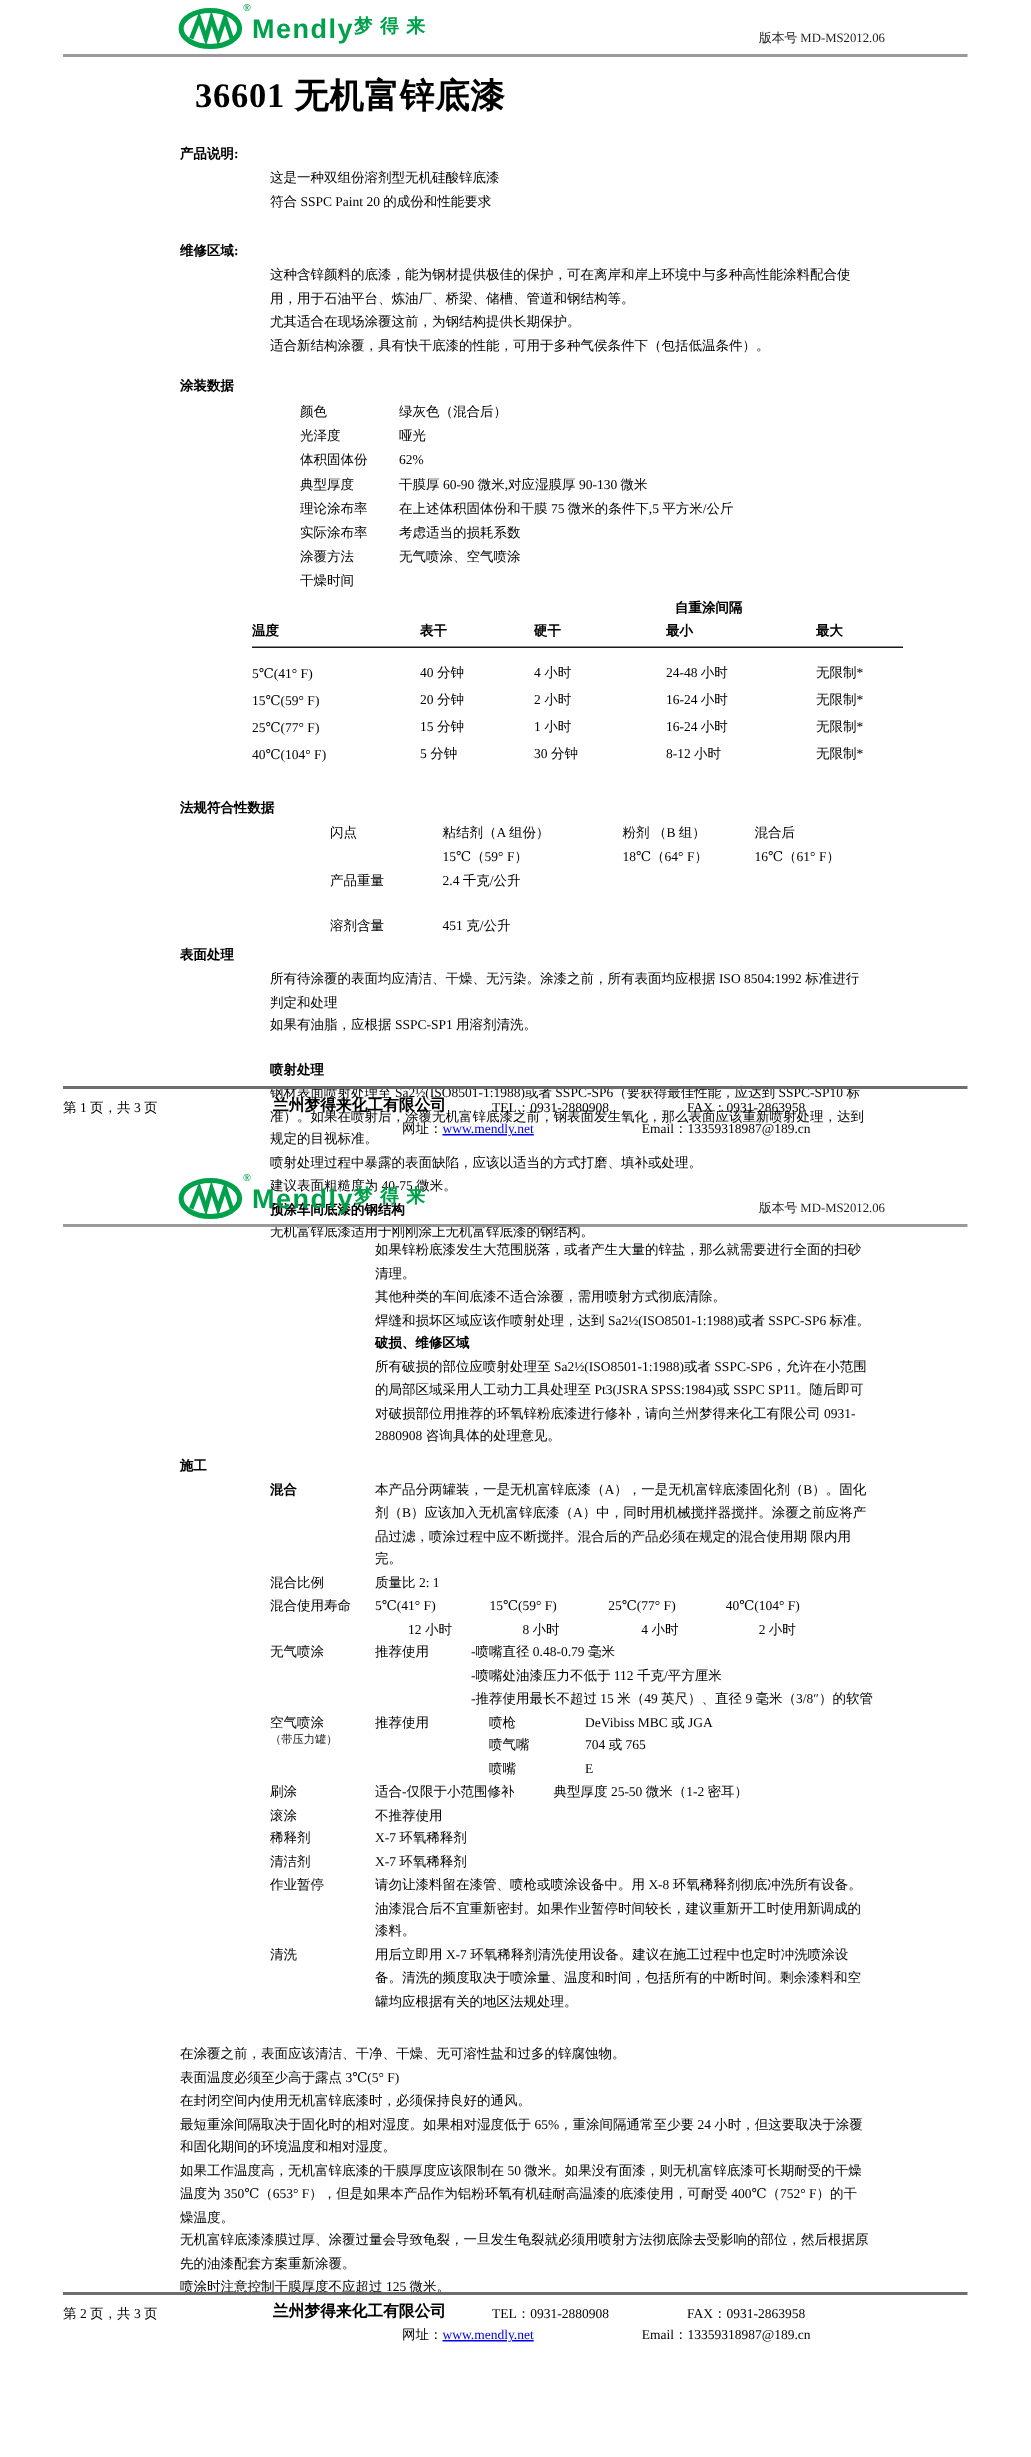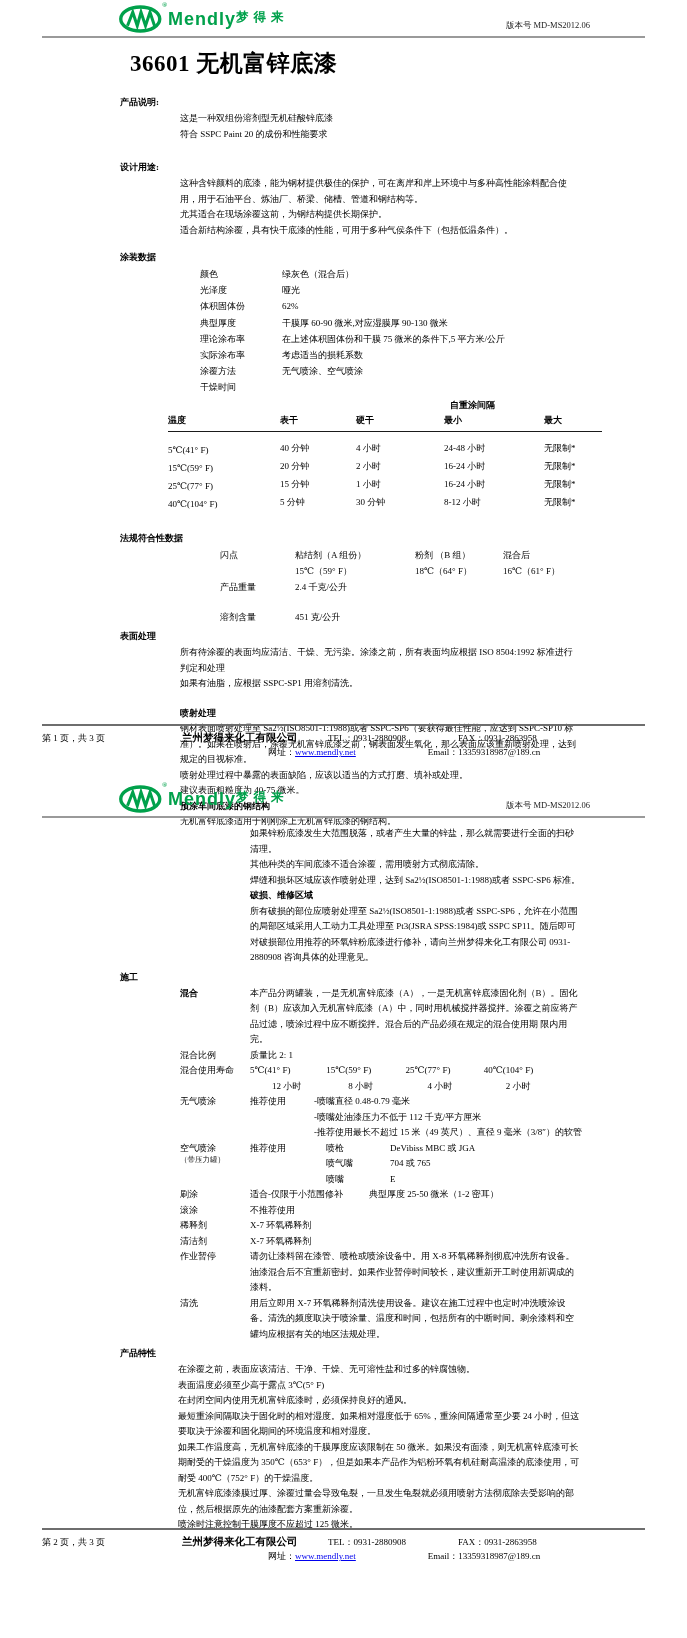--- a/index.html
+++ b/index.html
@@ -30,21 +30,21 @@
   .sec { display:flex; margin-left:120px; width:460px; }
   .sec-label { flex:none; font-weight:bold; font-size:9px; padding-top:1px; }
   .w60 { width:60px; }
   .w100 { width:100px; }
   .sec-body { flex:1;margin-top:16px; }
   .line { line-height:15.5px; min-height:15.5px; }
   .b { font-weight:bold; }
 
   
   .coat-body { padding-left:20px; }
-  .kv { display:flex; line-height:16.2px;gap:16px; }
+  .kv { display:flex; line-height:16.2px; }
   .kv-k { flex:none; width:66px; }
   .kv-v { flex:1; }
 
   
   .dry-wrap { margin:1px 0 0 168px; }
   table.dry { border-collapse:collapse; table-layout:fixed; }
   table.dry col.c1{width:112px} table.dry col.c2{width:76px} table.dry col.c3{width:88px}
   table.dry col.c4{width:100px} table.dry col.c5{width:58px}
   table.dry td, table.dry th { font-size:9px; text-align:left; vertical-align:bottom; padding:2px 0; }
   tr.group-row td { font-weight:bold; padding-bottom:0; }
@@ -121,21 +121,21 @@
   <div class="sec mt16">
     <div class="sec-label w60">产品说明:</div>
     <div class="sec-body">
 
     <div class="line">这是一种双组份溶剂型无机硅酸锌底漆</div>
         <div class="line">符合 SSPC Paint 20 的成份和性能要求</div>
       </div>
   </div>
 
   <div class="sec mt18">
-    <div class="sec-label w60">设计用途:</div>
+    <div class="sec-label w60">维修区域:</div>
     <div class="sec-body">
 
     <div class="line">这种含锌颜料的底漆，能为钢材提供极佳的保护，可在离岸和岸上环境中与多种高性能涂料配合使用，用于石油平台、炼油厂、桥梁、储槽、管道和钢结构等。</div>
         <div class="line">尤其适合在现场涂覆这前，为钢结构提供长期保护。</div>
         <div class="line">适合新结构涂覆，具有快干底漆的性能，可用于多种气侯条件下（包括低温条件）。</div>
       </div>
   </div>
 
   <div class="sec mt12">
     <div class="sec-label w60">涂装数据</div>
@@ -433,21 +433,20 @@
 
       <div class="subrow">
         <span class="sub-key">清洗</span>
         <span class="sub-body con-text line">用后立即用 X-7 环氧稀释剂清洗使用设备。建议在施工过程中也定时冲洗喷涂设备。清洗的频度取决于喷涂量、温度和时间，包括所有的中断时间。剩余漆料和空罐均应根据有关的地区法规处理。</span>
       </div>
 
     </div>
   </div>
 
   <div class="sec mt4">
-    <div class="sec-label" style="width:58px">产品特性</div>
     <div class="sec-body">
 
     <div class="line">在涂覆之前，表面应该清洁、干净、干燥、无可溶性盐和过多的锌腐蚀物。</div>
         <div class="line">表面温度必须至少高于露点 3℃(5° F)</div>
         <div class="line">在封闭空间内使用无机富锌底漆时，必须保持良好的通风。</div>
         <div class="line">最短重涂间隔取决于固化时的相对湿度。如果相对湿度低于 65%，重涂间隔通常至少要 24 小时，但这要取决于涂覆和固化期间的环境温度和相对湿度。</div>
         <div class="line">如果工作温度高，无机富锌底漆的干膜厚度应该限制在 50 微米。如果没有面漆，则无机富锌底漆可长期耐受的干燥温度为 350℃（653° F），但是如果本产品作为铝粉环氧有机硅耐高温漆的底漆使用，可耐受 400℃（752° F）的干燥温度。</div>
         <div class="line">无机富锌底漆漆膜过厚、涂覆过量会导致龟裂，一旦发生龟裂就必须用喷射方法彻底除去受影响的部位，然后根据原先的油漆配套方案重新涂覆。</div>
         <div class="line">喷涂时注意控制干膜厚度不应超过 125 微米。</div>
       </div>

